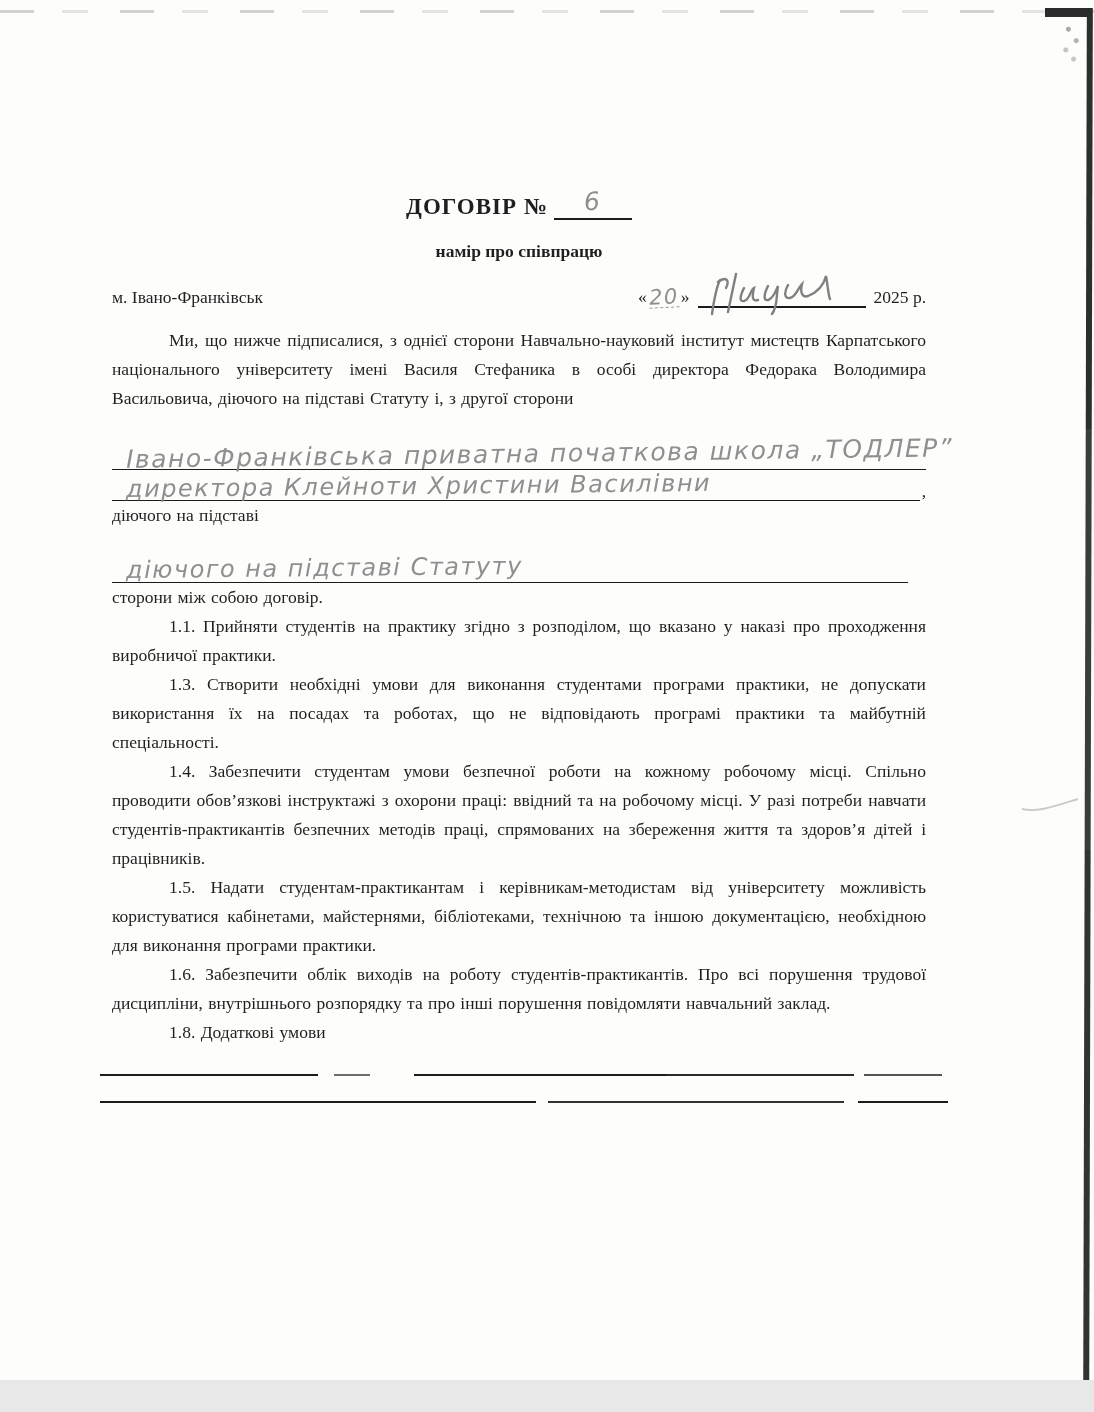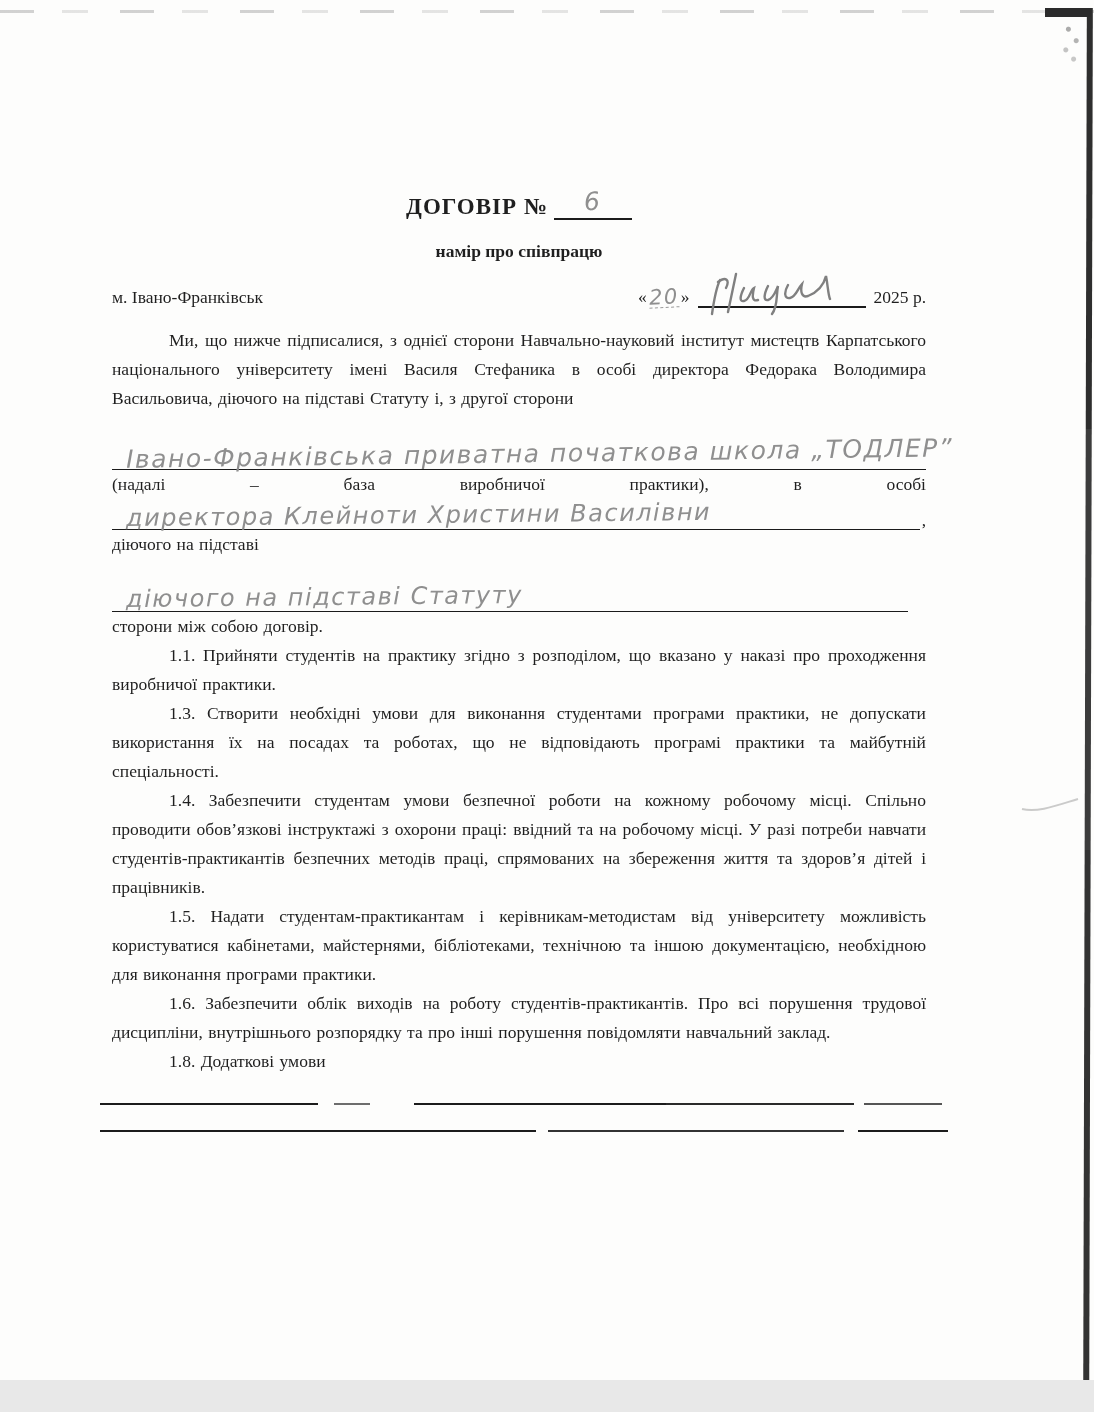--- a/index.html
+++ b/index.html
@@ -142,21 +142,20 @@
           <span>2025 р.</span>
       </span>
     </div>
 
     <p class="para indent intro">Ми, що нижче підписалися, з однієї сторони Навчально-науковий інститут мистецтв Карпатського національного університету імені Василя Стефаника в особі директора Федорака Володимира Васильовича, діючого на підставі Статуту і, з другої сторони</p>
 
     <div class="hand-underline">
       <span class="hand hand-school">Івано-Франківська приватна початкова школа „ТОДЛЕР”</span>
     </div>
 
-    <div class="spread-line">(надалі – база виробничої практики), в особі</div>
 
     <div class="director-row">
       <span class="hand-underline">
           <span class="hand hand-director">директора Клейноти Христини Василівни</span>
         </span>
       <span class="comma">,</span>
     </div>
 
     <div class="plain-line">діючого на підставі</div>
 

